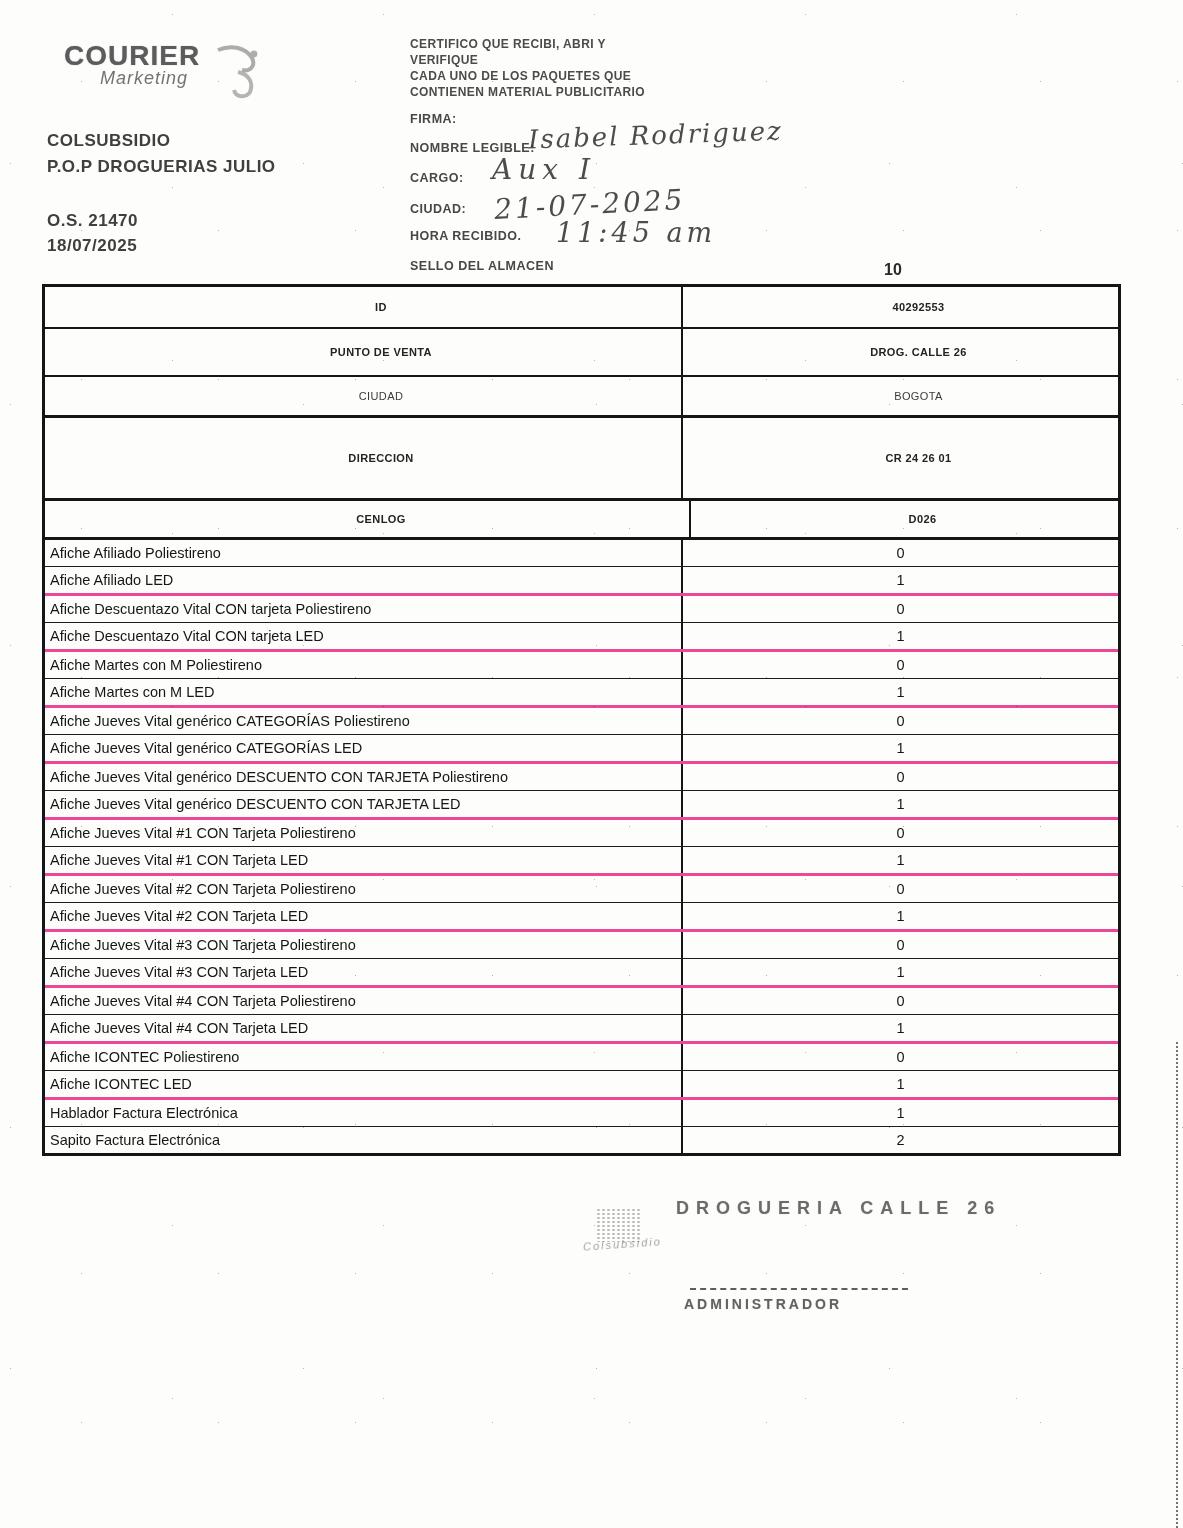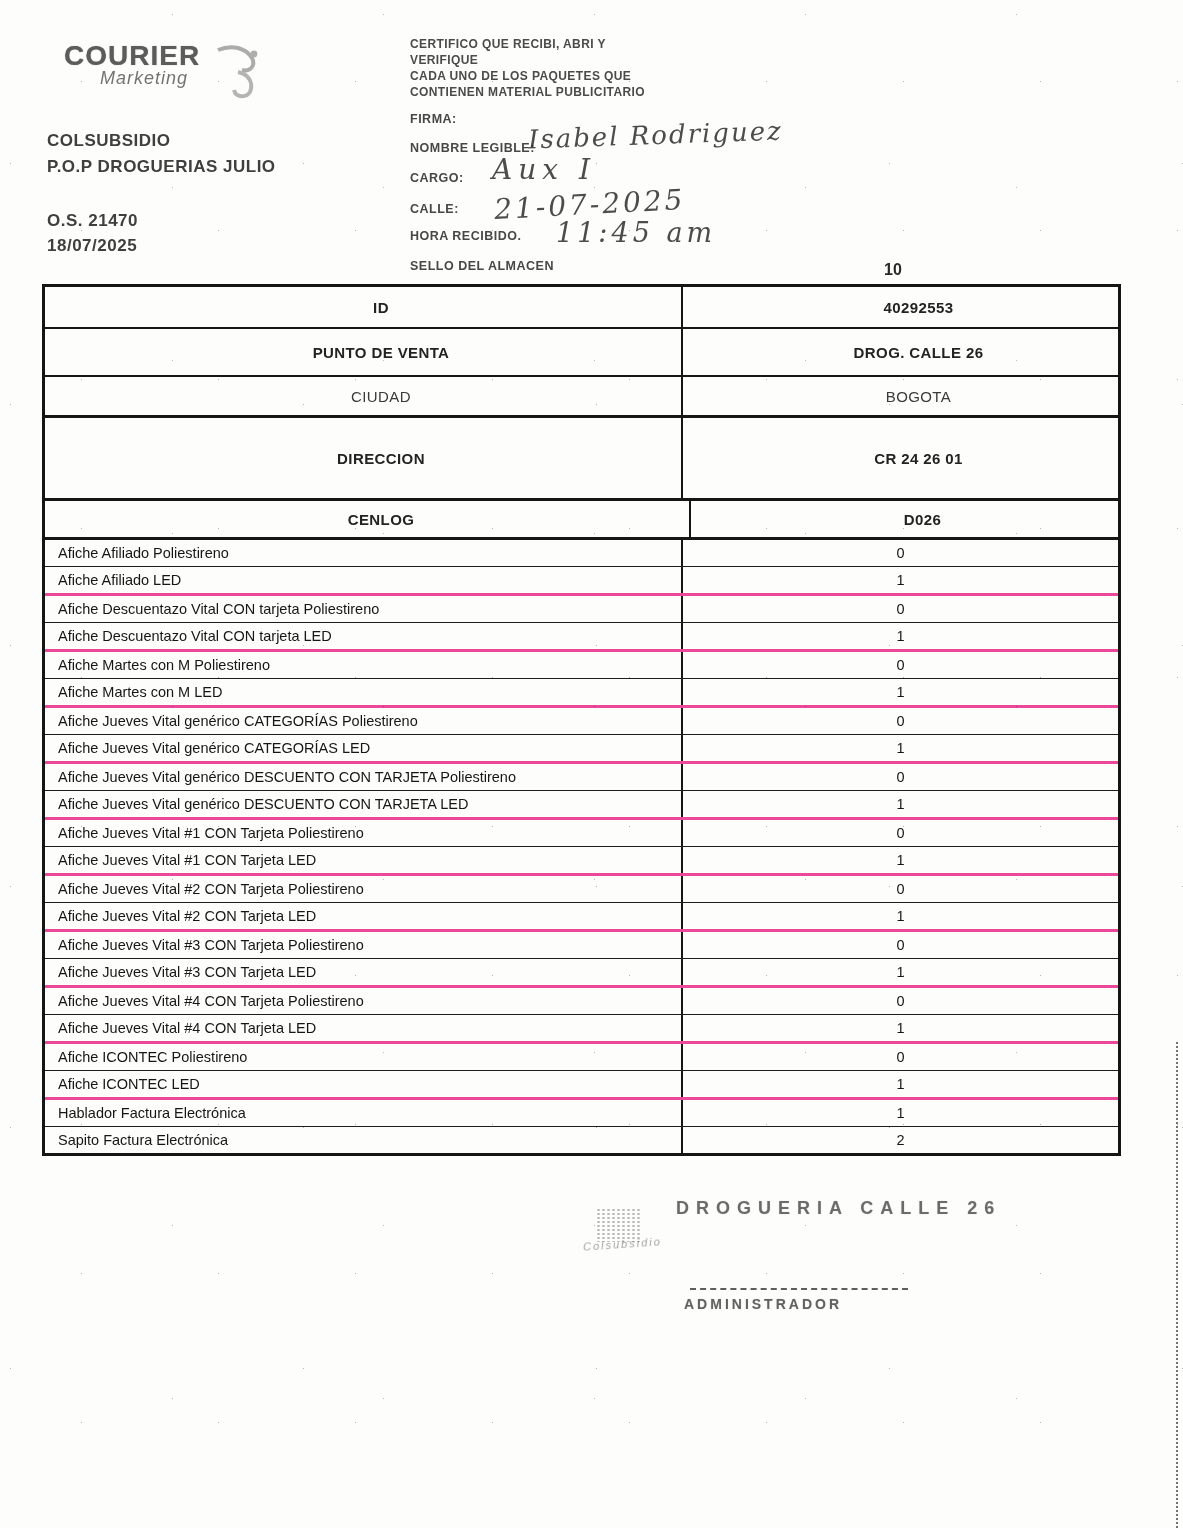--- a/index.html
+++ b/index.html
@@ -34,24 +34,24 @@
     font-family:"DejaVu Serif",serif;font-style:italic;color:#2e2e2e;
     letter-spacing:2px;white-space:nowrap;opacity:.85;
   }
   
   .pagenum{font-size:16px;font-weight:bold;color:#2a2a2a;}
   
   .doc-table{position:absolute;left:42px;top:284px;width:1073px;border:3px solid #151515;background:transparent;}
   .t-row{display:grid;grid-template-columns:636px 1fr;align-items:stretch;}
   .t-cell{display:flex;align-items:center;border-left:none;}
   .t-cell.right{border-left:2px solid #151515;}
-  .info .t-cell{justify-content:center;font-weight:bold;font-size:15px;color:#232323;letter-spacing:.4px;padding-left:36px;}
+  .info .t-cell{justify-content:center;font-weight:bold;font-size:11px;color:#232323;letter-spacing:.4px;padding-left:36px;}
   .info-row{border-bottom:2px solid #161616;}
   .item-row{font-size:14.5px;color:#161616;}
-  .item-row .name{justify-content:flex-start;padding-left:13px;}
+  .item-row .name{justify-content:flex-start;padding-left:5px;}
   .item-row .qty{justify-content:center;}
   .item-row{border-bottom:1px solid #1d1d1d;height:26px;}
   .item-row.thick{border-bottom:3px solid #ec4899;}
   .item-row:last-child{border-bottom:none;}
   
   .stamp-store{font-size:18px;font-weight:bold;letter-spacing:7px;color:rgba(20,20,20,.5);
     text-shadow:0 0 1px rgba(0,0,0,.25);}
   .stamp-logo{font-size:11px;font-style:italic;letter-spacing:2px;color:rgba(0,0,0,.38);
     transform:rotate(-4deg);filter:blur(.4px);}
   .stamp-smudge{width:44px;height:34px;opacity:.30;
@@ -87,21 +87,21 @@
 <div class="abs cert" style="left:410px;top:36px;">
   <div>CERTIFICO QUE RECIBI, ABRI Y</div>
   <div>VERIFIQUE</div>
   <div>CADA UNO DE LOS PAQUETES QUE</div>
   <div>CONTIENEN MATERIAL PUBLICITARIO</div>
 </div>
 
 <div class="abs flabel" style="left:410px;top:112px;">FIRMA:</div>
 <div class="abs flabel" style="left:410px;top:141px;">NOMBRE LEGIBLE:</div>
 <div class="abs flabel" style="left:410px;top:171px;">CARGO:</div>
-<div class="abs flabel" style="left:410px;top:202px;">CALLE:</div>
+<div class="abs flabel" style="left:410px;top:202px;">CIUDAD:</div>
 <div class="abs flabel" style="left:410px;top:229px;">HORA RECIBIDO.</div>
 <div class="abs flabel" style="left:410px;top:259px;">SELLO DEL ALMACEN</div>
 
 <div class="abs hand" style="left:528px;top:120px;font-size:26px;transform:rotate(-2deg);">Isabel Rodriguez</div>
 <div class="abs hand" style="left:492px;top:153px;font-size:28px;letter-spacing:6px;">Aux I</div>
 <div class="abs hand" style="left:494px;top:188px;font-size:28px;transform:rotate(-3deg);letter-spacing:3px;">21-07-2025</div>
 <div class="abs hand" style="left:556px;top:217px;font-size:27px;letter-spacing:4px;">11:45 am</div>
 
 <div class="abs pagenum" style="left:884px;top:261px;">10</div>
 

